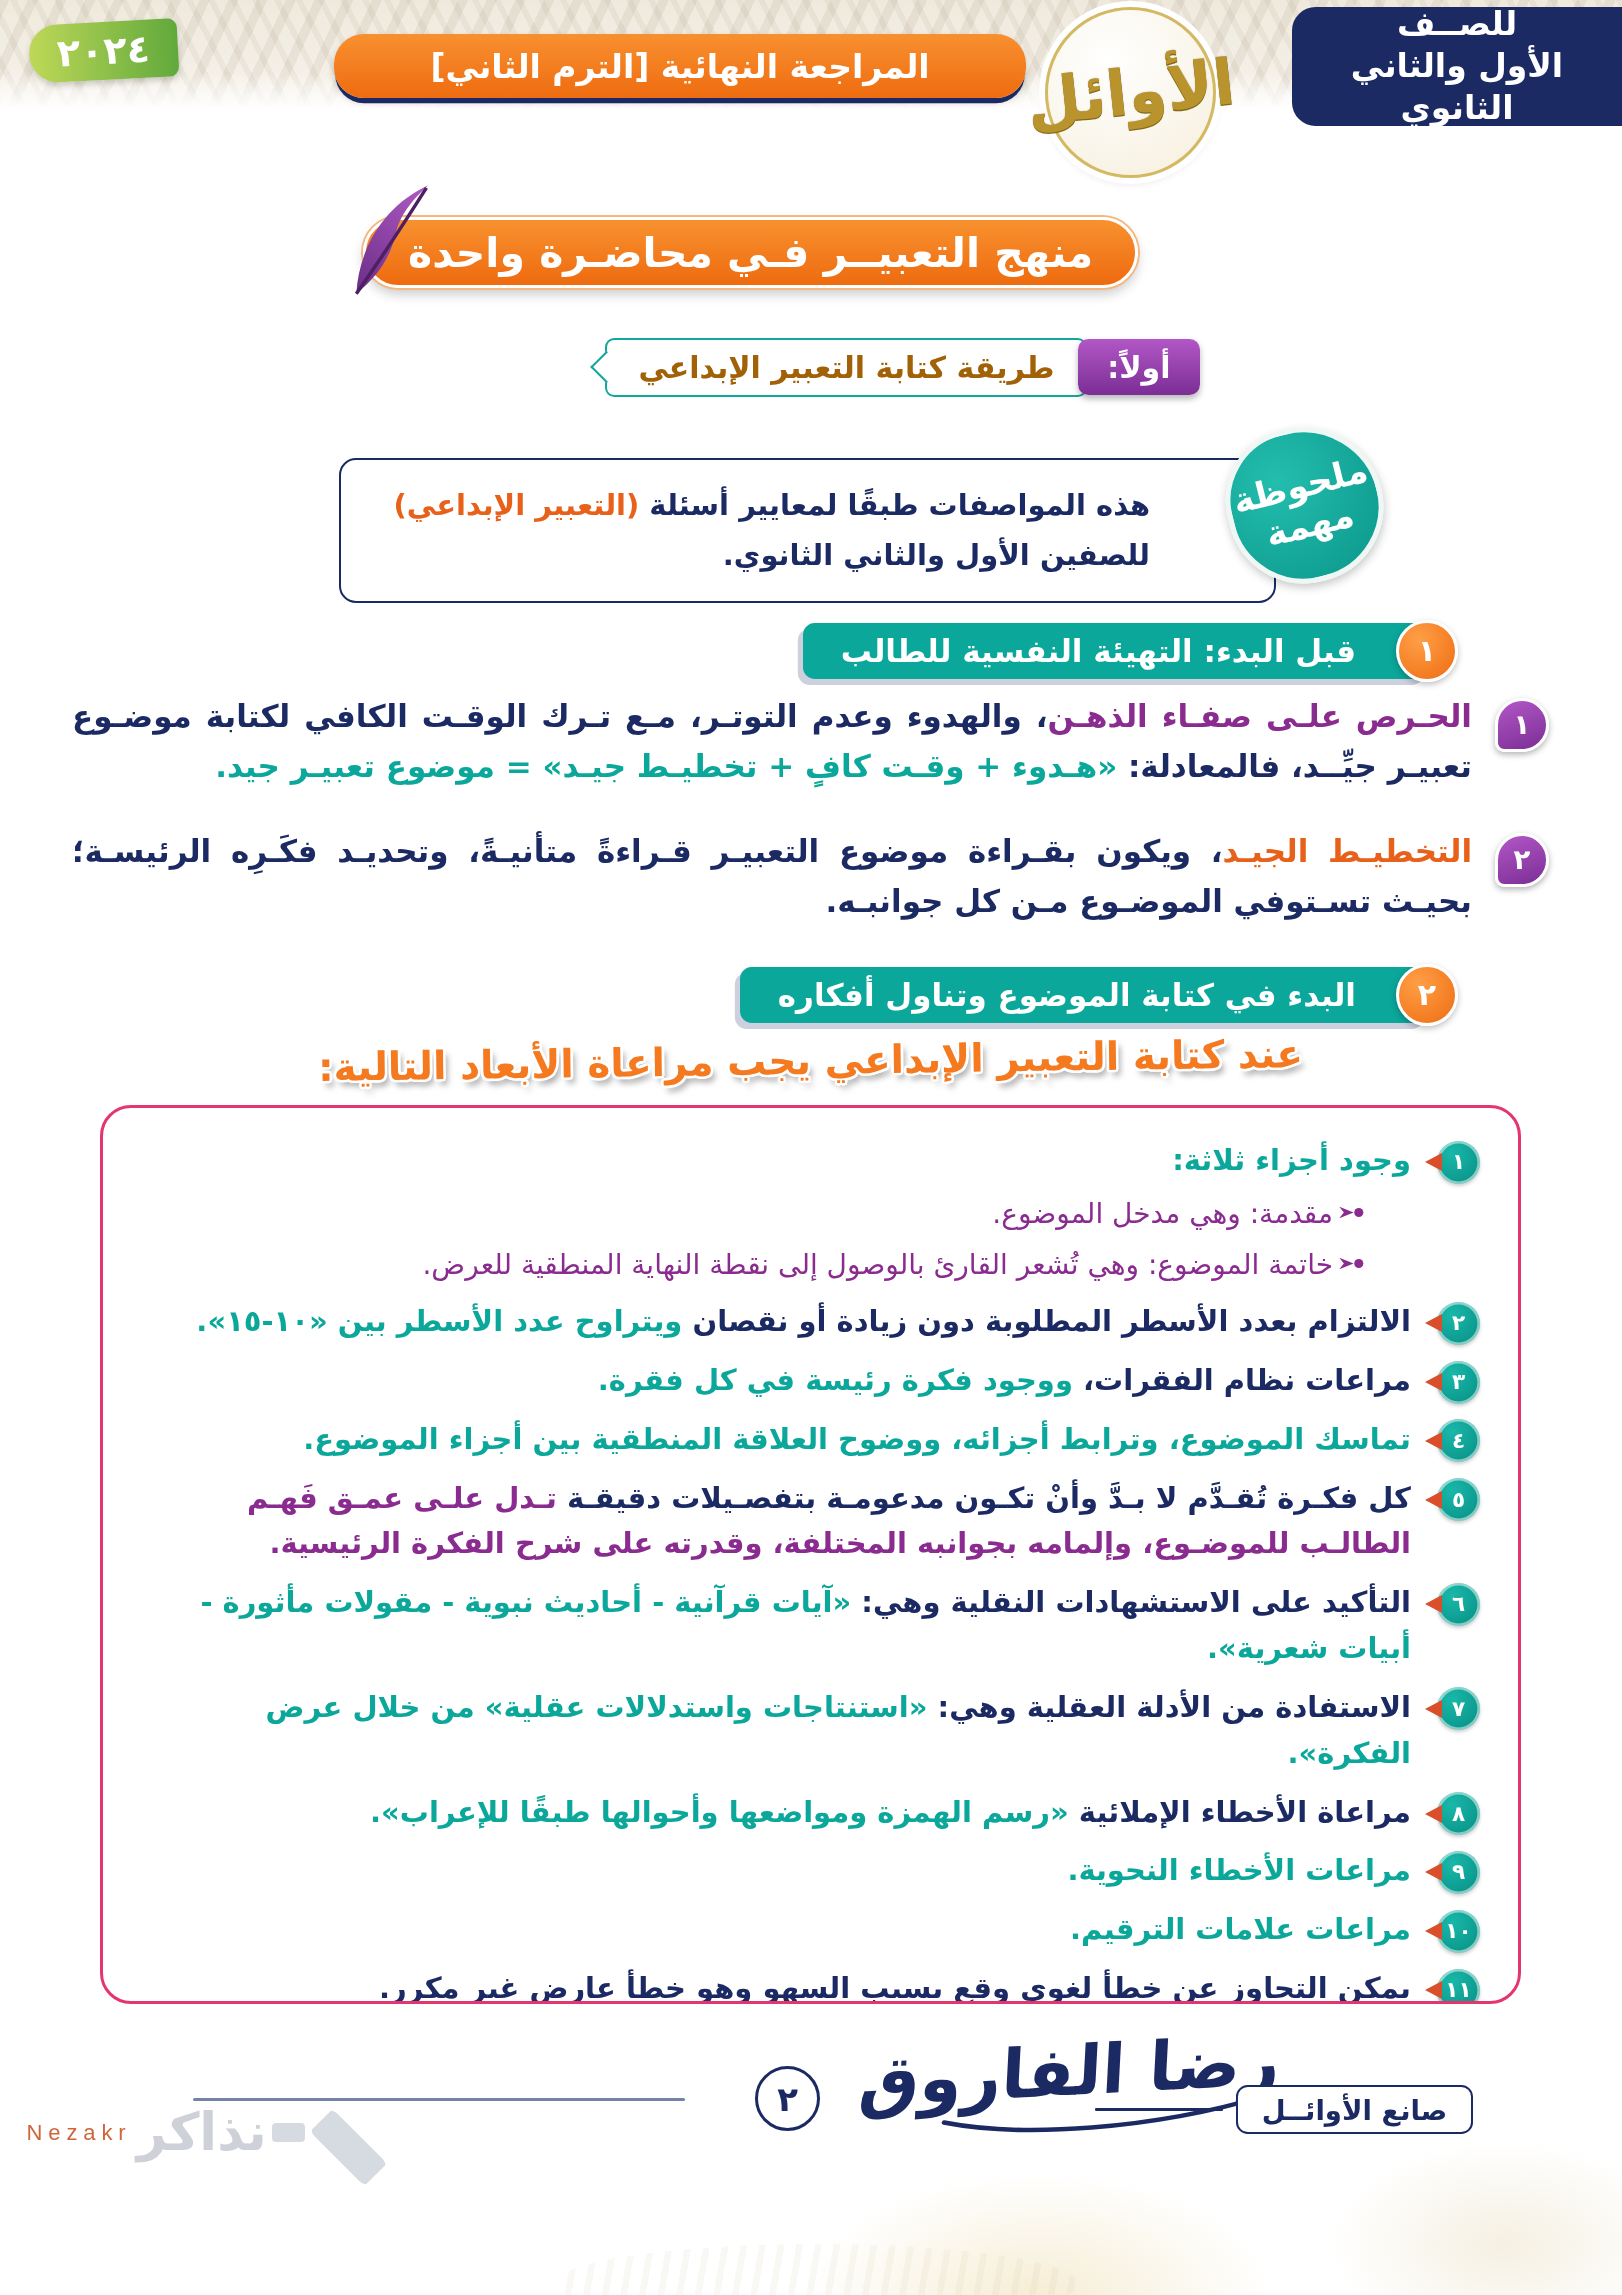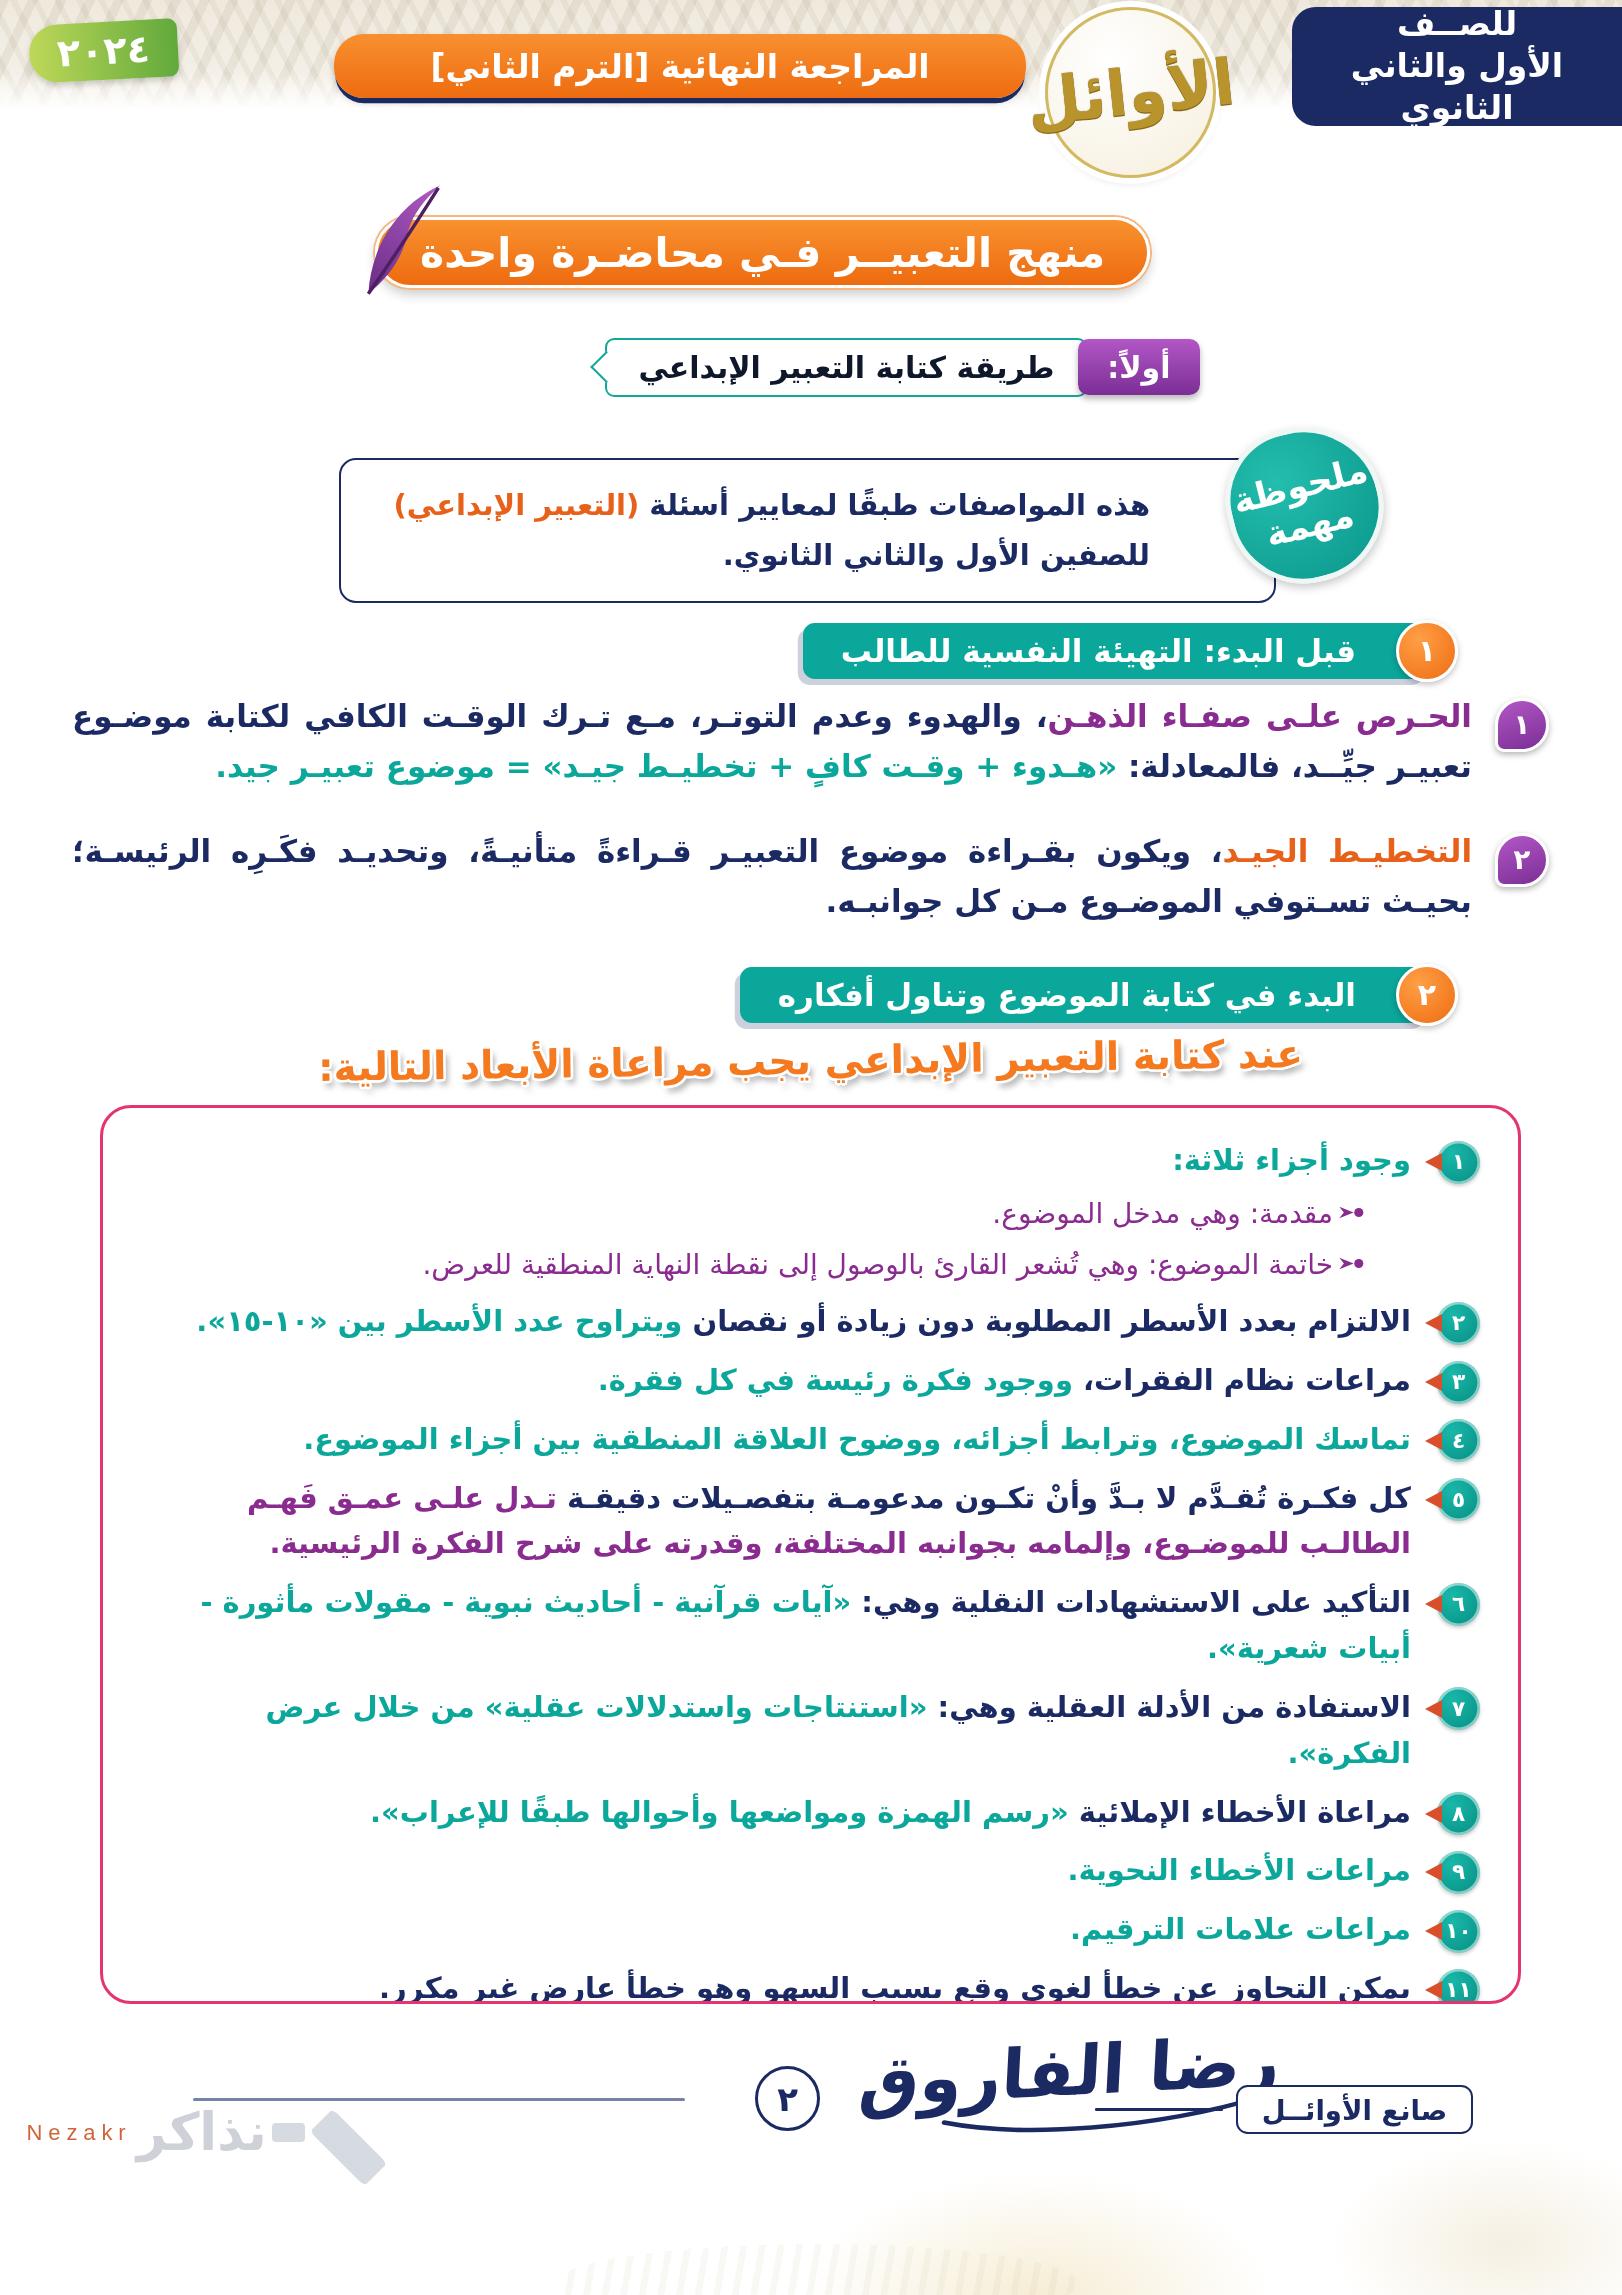--- a/index.html
+++ b/index.html
@@ -59,42 +59,42 @@
   }
   .grade-box {
     position:absolute; top:6.5px; right:0; width:330px; height:119px;
     background:#1c2a63; border-radius:23.6px 0 0 23.6px; z-index:2;
     display:flex; flex-direction:column; align-items:center; justify-content:center;
     color:#fff; font-size:33px; font-weight:bold; line-height:1.28; text-align:center;
   }
 
   
   .main-title-banner {
-    position:absolute; top:217px; left:376px; width:775px; height:71px;
+    position:absolute; top:217px; left:364px; width:775px; height:71px;
     background:linear-gradient(180deg,#f8912f,#ee6b0f);
     border-radius:37px; border:3.3px solid #ffffff;
     box-shadow:0 0 0 2px #f5b77f, 0 6.5px 11.8px rgba(0,0,0,.2);
     display:flex; align-items:center; justify-content:center;
     color:#fff; font-size:41px; font-weight:bold;
   }
   .feather { position:absolute; left:-34px; top:-34px; width:115px; height:115px; transform:rotate(-10deg); }
 
   
   .first-row { position:absolute; top:338px; left:0; width:100%; display:flex; justify-content:center; }
   .first-group { display:flex; align-items:center; transform:translateX(92px); }
   .first-badge {
     background:linear-gradient(180deg,#b257c6,#7b2e95);
     color:#fff; font-size:30px; font-weight:bold;
     padding:10.5px 29px; border-radius:10.5px; z-index:2;
     box-shadow:0 3.3px 6.5px rgba(0,0,0,.28);
   }
   .first-label {
     position:relative; background:#fff; border:2.6px solid #12a79d;
     border-radius:9.2px; padding:9.8px 31px; margin-right:-9.2px;
-    color:#0f172a; font-size:30px; font-weight:bold;
+    color:#a16207; font-size:30px; font-weight:bold;
   }
   .first-label::after {
     content:""; position:absolute; left:-12.4px; top:50%;
     width:21px; height:21px; background:#fff;
     border-left:2.6px solid #12a79d; border-bottom:2.6px solid #12a79d;
     transform:translateY(-50%) rotate(45deg);
   }
 
   
   .note-box {

